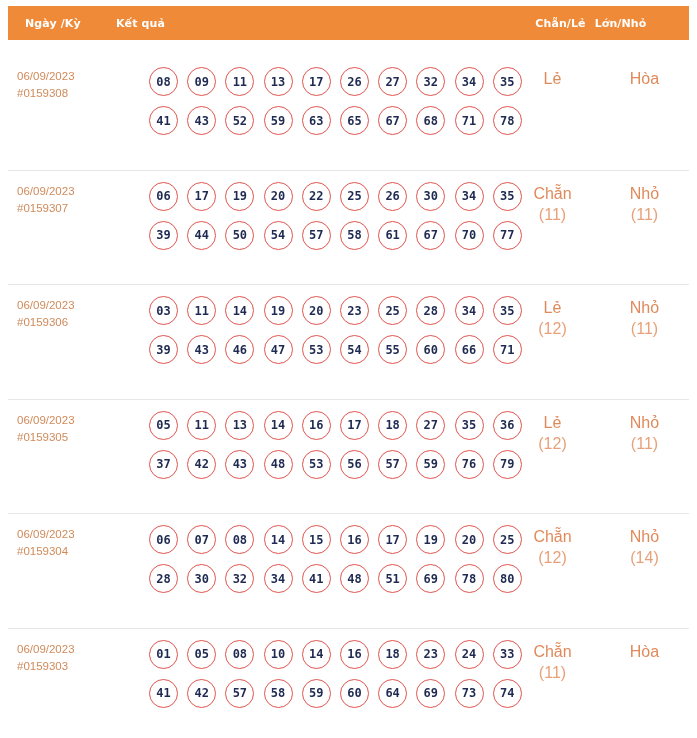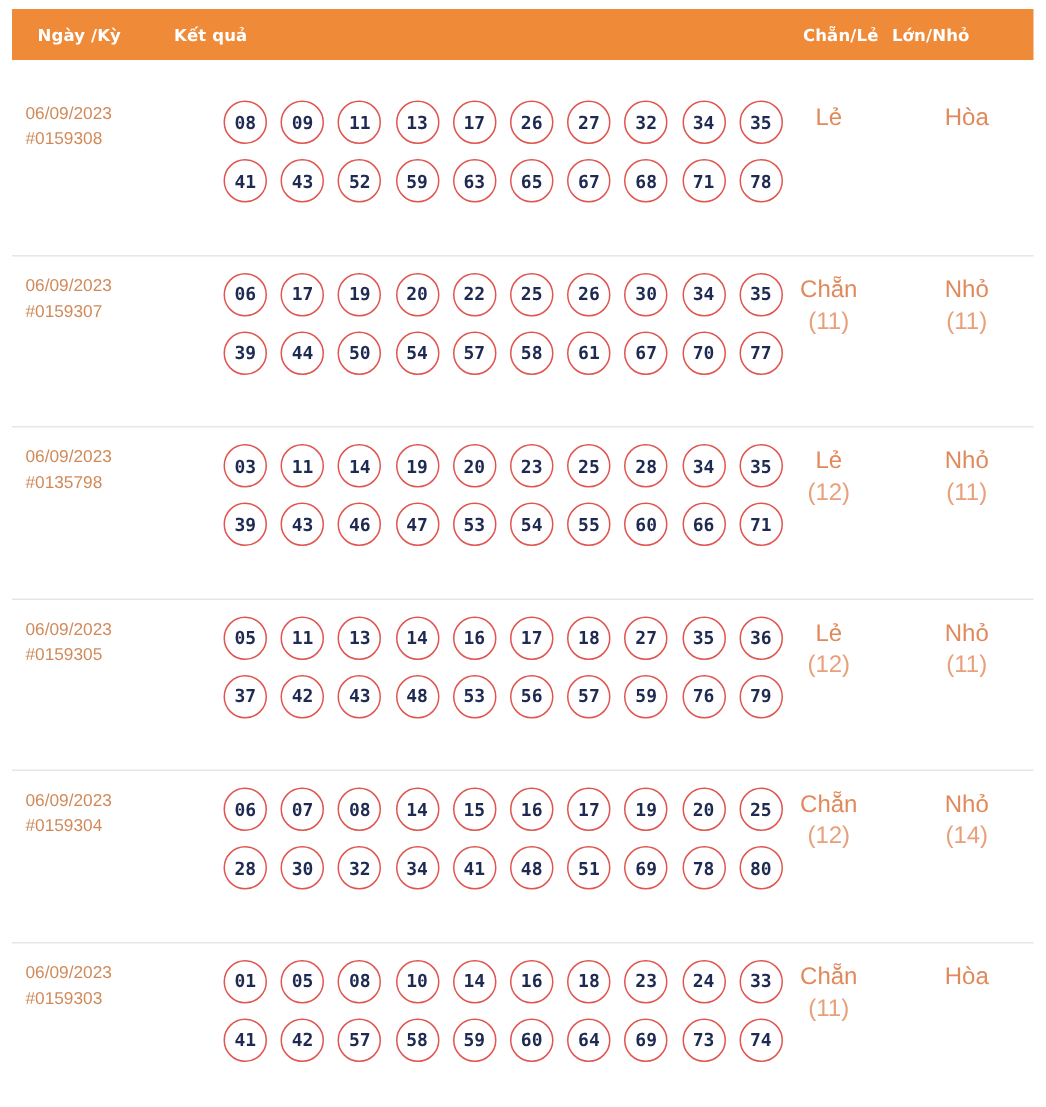--- a/index.html
+++ b/index.html
@@ -170,21 +170,21 @@
             <div class="ball">61</div>
             <div class="ball">67</div>
             <div class="ball">70</div>
             <div class="ball">77</div>
           </div>
         </div>
         <div class="cell-oe"><span>Chẵn</span><span class="cnt">(11)</span></div>
         <div class="cell-bs"><span>Nhỏ</span><span class="cnt">(11)</span></div>
       </div>
       <div class="row">
-        <div class="cell-date"><span>06/09/2023</span><span class="d2">#0135798</span></div>
+        <div class="cell-date"><span>06/09/2023</span><span class="d2">#0159306</span></div>
         <div class="cell-balls">
           <div class="ball-line">
             <div class="ball">03</div>
             <div class="ball">11</div>
             <div class="ball">14</div>
             <div class="ball">19</div>
             <div class="ball">20</div>
             <div class="ball">23</div>
             <div class="ball">25</div>
             <div class="ball">28</div>

